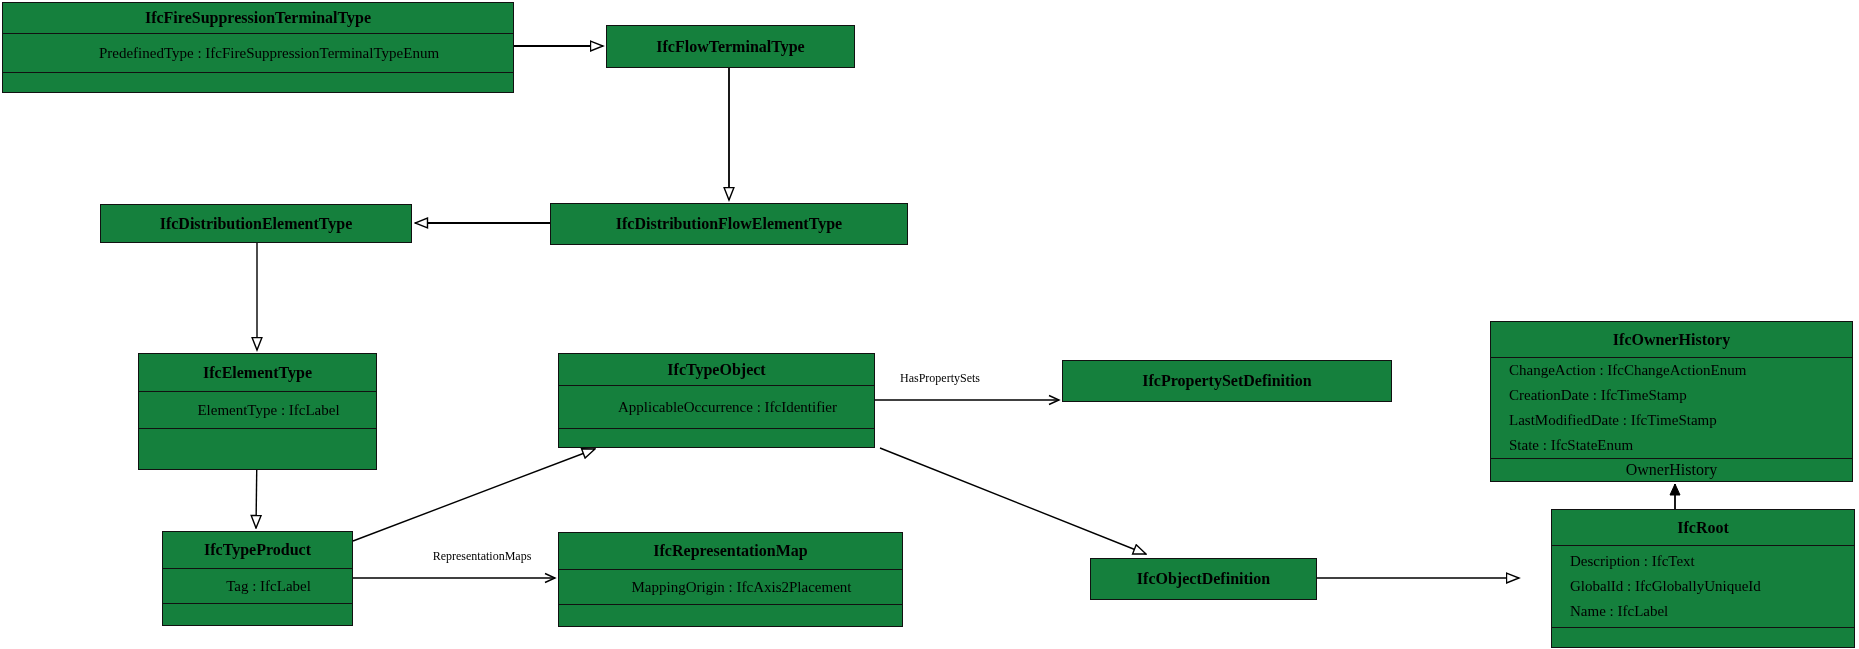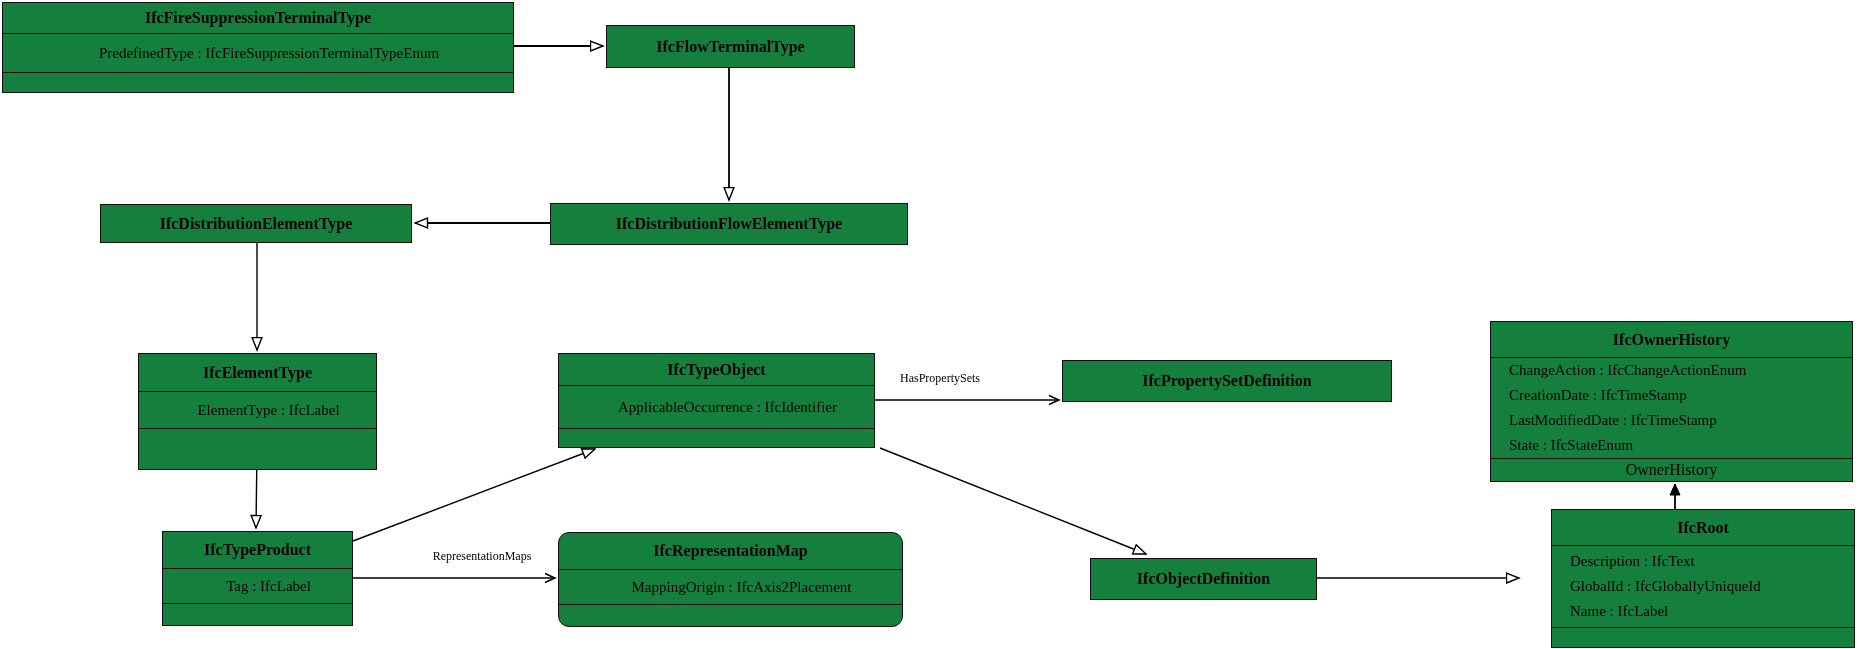--- a/index.html
+++ b/index.html
@@ -142,21 +142,21 @@
   </div>
 
   <div class="uml-box" style="left:162px; top:531px; width:191px; height:95px;">
     <div class="uml-title" style="height:36px;">IfcTypeProduct</div>
     <div class="uml-attrs center" style="height:35px;">
       <div class="attr-line">Tag : IfcLabel</div>
     </div>
     <div class="uml-footer"></div>
   </div>
 
-  <div class="uml-box" style="left:558px; top:532px; width:345px; height:95px;border-radius:11px;">
+  <div class="uml-box" style="left:558px; top:532px; width:345px; height:95px;">
     <div class="uml-title" style="height:36px;">IfcRepresentationMap</div>
     <div class="uml-attrs center" style="height:35px;">
       <div class="attr-line">MappingOrigin : IfcAxis2Placement</div>
     </div>
     <div class="uml-footer"></div>
   </div>
 
   <div class="uml-box single" style="left:1090px; top:558px; width:227px; height:42px;">
     <div class="uml-title">IfcObjectDefinition</div>
   </div>

